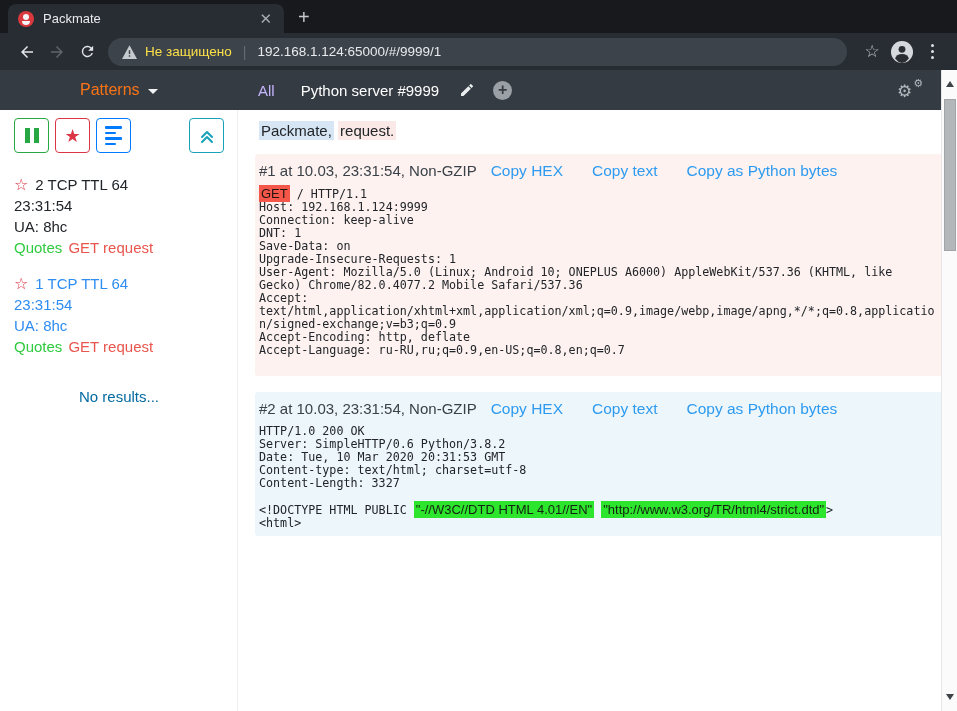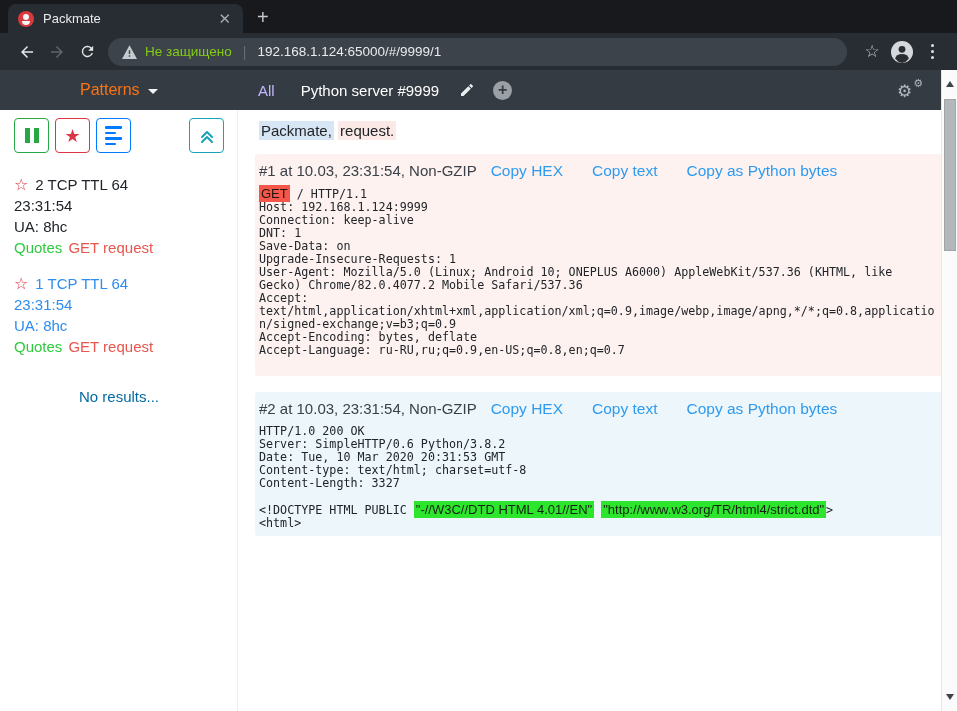--- a/index.html
+++ b/index.html
@@ -1,36 +1,36 @@
 <!DOCTYPE html>
 <html><head>
 <meta charset="utf-8">
 <style>
   * { margin:0; padding:0; box-sizing:border-box; }
   html,body { width:957px; height:711px; overflow:hidden; background:#fff;
               font-family:"Liberation Sans","DejaVu Sans",sans-serif; }
 
   
   .tabstrip { height:33px; background:#17191d; display:flex; align-items:flex-end; }
-  .tab { margin-left:8px; width:235px; height:29px; background:#282d33;
+  .tab { margin-left:8px; width:276px; height:29px; background:#282d33;
          border-radius:8px 8px 0 0; display:flex; align-items:center; padding:0 10px; }
   .favicon { width:16px; height:16px; border-radius:50%; background:#d93a3e; position:relative; flex:none; }
   .favicon::after { content:""; position:absolute; left:5px; top:3px; width:6px; height:6px;
                     border-radius:50%; background:#f4f6f8; }
   .favicon::before { content:""; position:absolute; left:4px; bottom:2px; width:8px; height:4px;
                      border-radius:0 0 8px 8px; background:#f4f6f8; }
   .tab-title { color:#e8eaed; font-size:13px; margin-left:9px; flex:1; white-space:nowrap; overflow:hidden; }
   .tab-close { color:#a6abb0; font-size:15px; line-height:15px; padding:0 2px; cursor:default; }
   .newtab { color:#c3c7cb; font-size:20px; line-height:20px; margin:0 0 6px 14px; }
 
   .toolbar { height:37px; background:#282d33; display:flex; align-items:center; padding:0 10px 0 12px; }
   .nav-ic { width:30px; height:30px; display:flex; align-items:center; justify-content:center; flex:none; }
   .omnibox { flex:1; height:28px; margin:0 10px 0 6px; background:#3c434a; border-radius:14px;
              display:flex; align-items:center; padding:0 14px; min-width:0; }
-  .sec-label { color:#84cc16; font-size:13.5px; margin-left:8px; white-space:nowrap; }
+  .sec-label { color:#fde047; font-size:13.5px; margin-left:8px; white-space:nowrap; }
   .omni-sep { color:#646b72; margin:0 11px; font-size:14px; }
   .omni-url { color:#e8eaed; font-size:13.5px; white-space:nowrap; }
   .right-ic { width:30px; height:30px; display:flex; align-items:center; justify-content:center; flex:none; }
   .bm-star { color:#c3c7cb; font-size:17px; }
   .kebab { display:flex; flex-direction:column; gap:3px; }
   .kebab i { width:3px; height:3px; border-radius:50%; background:#dfe2e5; }
 
   
   .appbar { height:40px; background:#343b42; position:relative; display:flex; align-items:center;
             width:941px; }
@@ -243,21 +243,21 @@
           </div>
           <div class="pkt-body">
             <div class="pline"><mark class="mk red">GET</mark> / HTTP/1.1</div>
             <div class="pline">Host: 192.168.1.124:9999</div>
             <div class="pline">Connection: keep-alive</div>
             <div class="pline">DNT: 1</div>
             <div class="pline">Save-Data: on</div>
             <div class="pline">Upgrade-Insecure-Requests: 1</div>
             <div class="pline">User-Agent: Mozilla/5.0 (Linux; Android 10; ONEPLUS A6000) AppleWebKit/537.36 (KHTML, like Gecko) Chrome/82.0.4077.2 Mobile Safari/537.36</div>
             <div class="pline">Accept: text/html,application/xhtml+xml,application/xml;q=0.9,image/webp,image/apng,*/*;q=0.8,application/signed-exchange;v=b3;q=0.9</div>
-            <div class="pline">Accept-Encoding: bytes, deflate</div>
+            <div class="pline">Accept-Encoding: http, deflate</div>
             <div class="pline">Accept-Language: ru-RU,ru;q=0.9,en-US;q=0.8,en;q=0.7</div>
             <div class="pline">&nbsp;</div>
           </div>
         </section>
         <section class="panel response">
           <div class="pkt-head">
             <span>#2 at 10.03, 23:31:54, Non-GZIP</span>
             <span class="pkt-actions">
               <a href="#">Copy HEX</a>
               <a href="#">Copy text</a>

